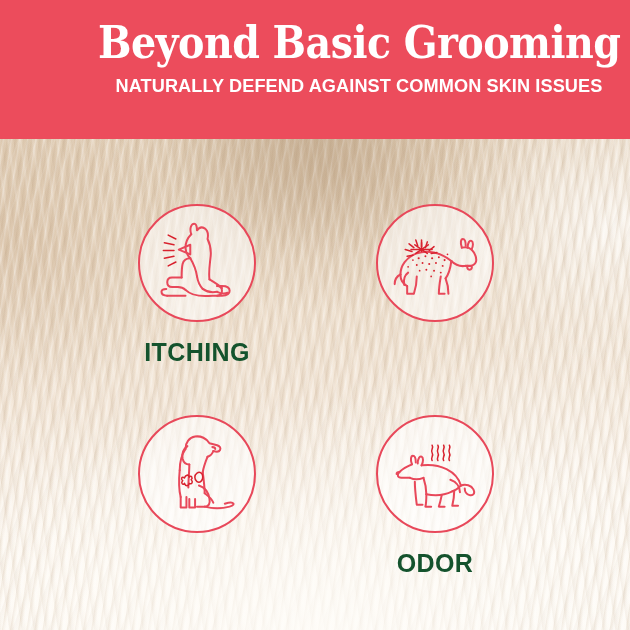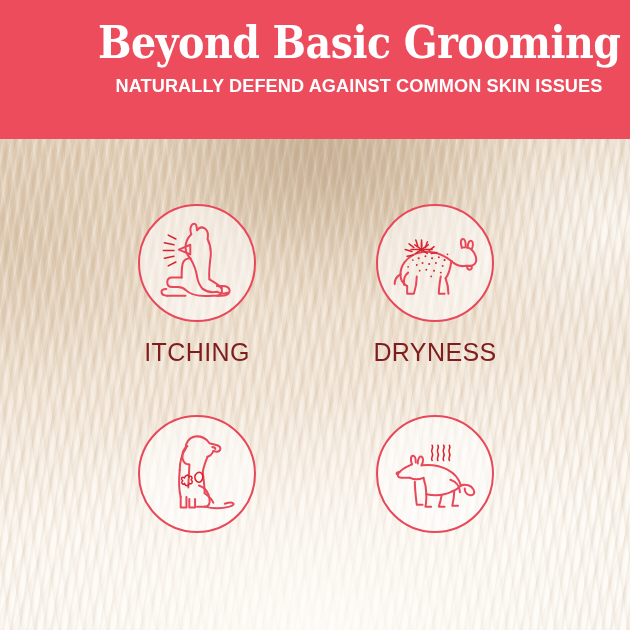--- a/index.html
+++ b/index.html
@@ -181,23 +181,23 @@
   }
   .icon-stroke-thin {
     fill: none;
     stroke: #d8222e;
     stroke-width: 1.6;
     stroke-linecap: round;
   }
 
   .cell-label {
     margin-top: 16px;
-    color: #7f1d1d;
+    color: #14532d;
     font-family: "Liberation Sans", sans-serif;
-    font-weight: normal;
+    font-weight: bold;
     font-size: 25px;
     line-height: 28px;
     letter-spacing: 0.4px;
     white-space: nowrap;
   }
 </style>
 </head>
 <body>
 
 <div class="poster">
@@ -315,21 +315,20 @@
             <circle cx="49" cy="58" r="1"></circle>
             <circle cx="56" cy="60" r="1"></circle>
             <circle cx="34" cy="58" r="0.9"></circle>
             <circle cx="27" cy="47" r="0.9"></circle>
             <circle cx="63" cy="41" r="0.9"></circle>
             <circle cx="22" cy="54" r="0.9"></circle>
             <circle cx="46" cy="64" r="0.9"></circle>
           </g>
         </svg>
       </div>
-      <div class="cell-label">DRYNESS</div>
     </div>
 
     <div class="cell cell-3">
       <div class="circle">
         <svg viewBox="0 0 100 100">
 
           <path class="icon-stroke" d="M38 24 C38 17 42 12 48 11
             C54 10 60 13 63 18 L71 20
             C74 21 75 23 74 25 C73 27 70 27 67 26"></path>
           <path class="icon-stroke" d="M67 26 C66 29 64 31 61 32"></path>
@@ -395,16 +394,17 @@
             C92 70 90 73 86 72 C83 71 81 68 81 65"></path>
 
           <g class="icon-stroke-thin" stroke-width="2.2">
             <path d="M47 36 C45 33 49 31 47 28 C45 25 49 23 47 20"></path>
             <path d="M53 36 C51 33 55 31 53 28 C51 25 55 23 53 20"></path>
             <path d="M59 36 C57 33 61 31 59 28 C57 25 61 23 59 20"></path>
             <path d="M65 36 C63 33 67 31 65 28 C63 25 67 23 65 20"></path>
           </g>
         </svg>
       </div>
+      <div class="cell-label">ODOR</div>
     </div>
 
   </div>
 </div>
 
 </body></html>

